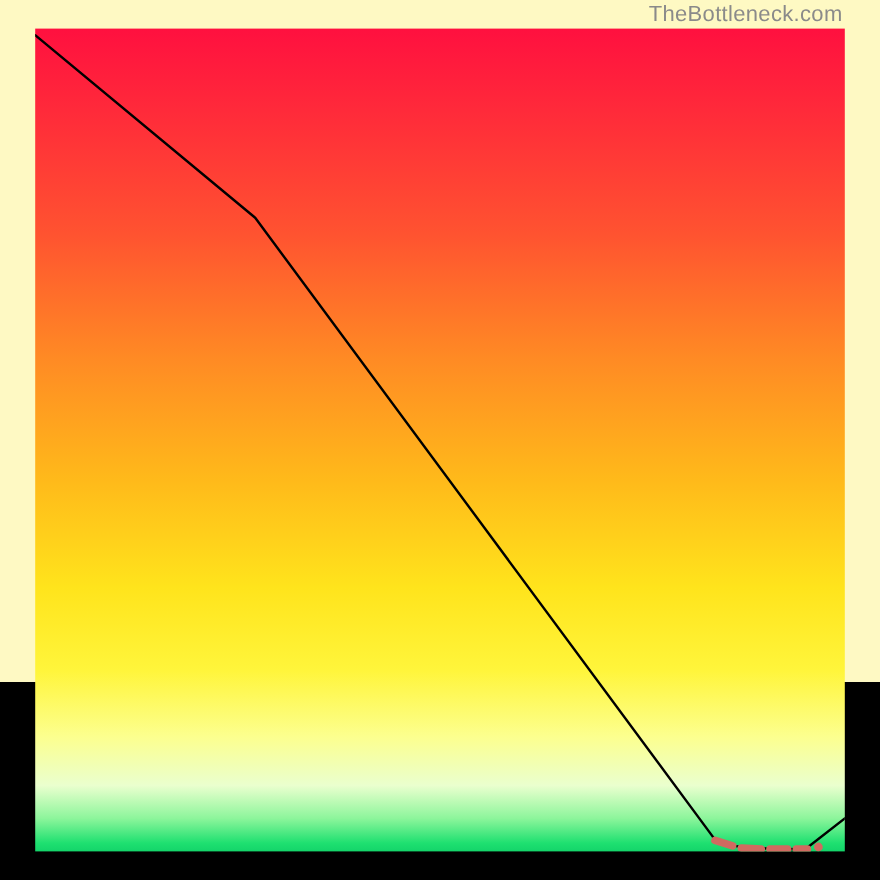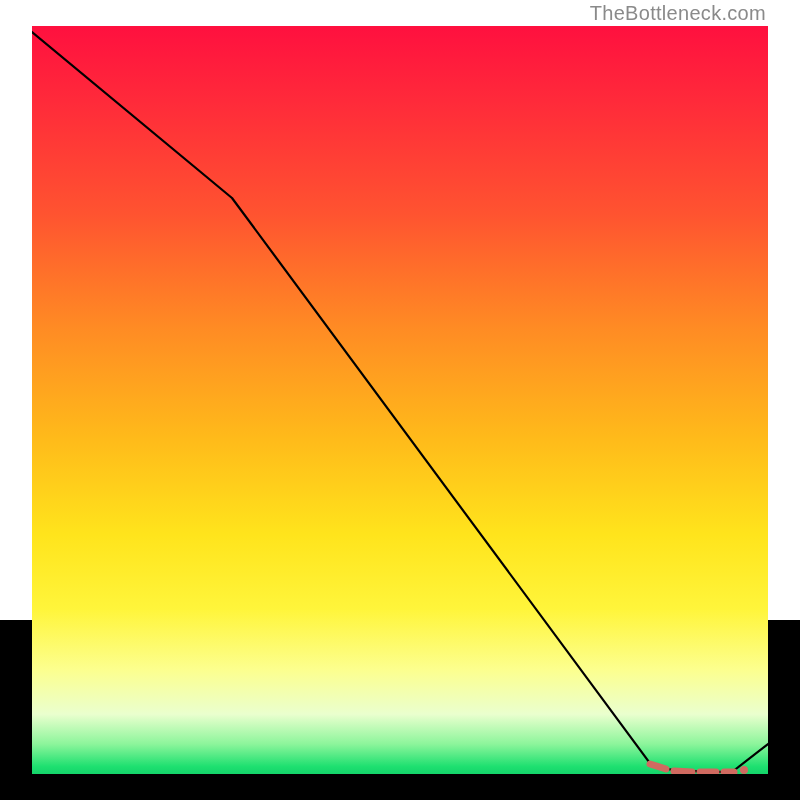--- a/index.html
+++ b/index.html
@@ -8,21 +8,21 @@
     width: 800px;
     height: 800px;
     background: #000;
     overflow: hidden;
     font-family: Arial, Helvetica, sans-serif;
   }
   .stage {
     position: relative;
     width: 800px;
     height: 620px;
-    background: #ffffff;
+    background: #fef9c3;
   }
   .plot {
     position: absolute;
     left: 32px;
     top: 26px;
     width: 736px;
     height: 748px;
     
     background: linear-gradient(
       to bottom,

